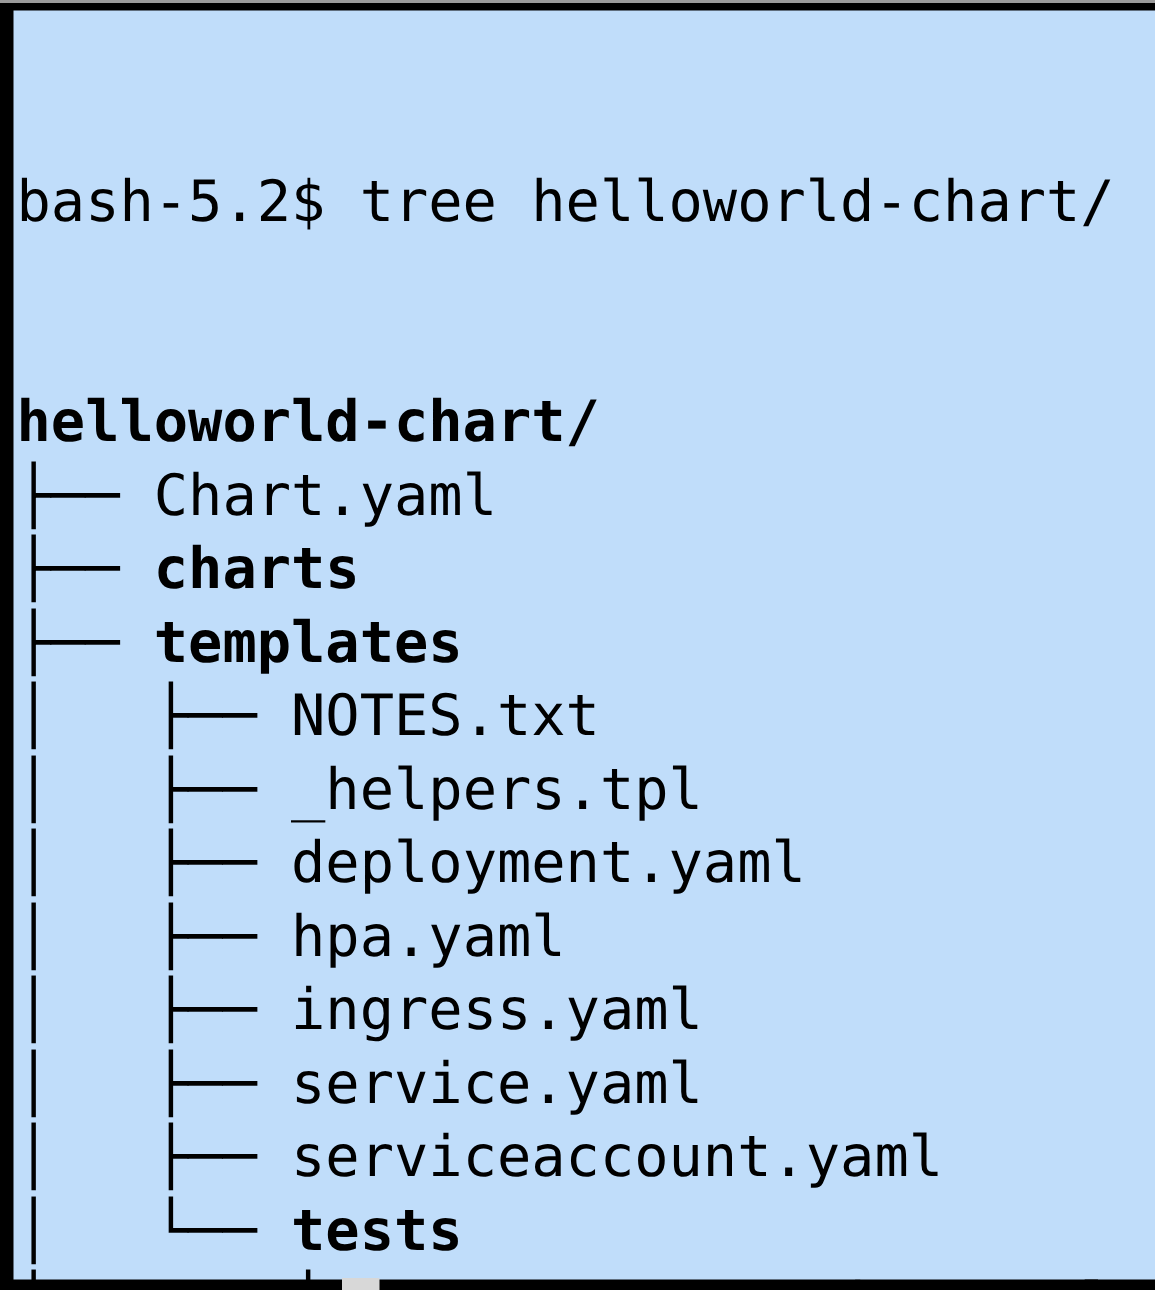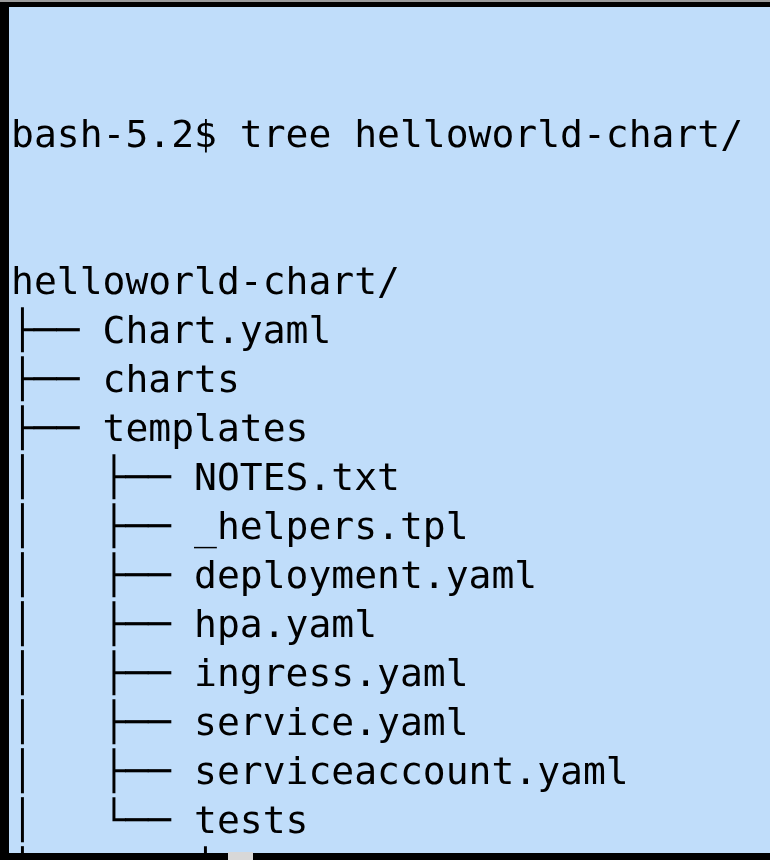--- a/index.html
+++ b/index.html
@@ -47,21 +47,21 @@
     line-height: 49px;
     color: #000000;
     padding: 5px 0 0 2px;
     white-space: pre;
     overflow: hidden;
   }
   .line {
     min-height: 49px;
   }
   .dir {
-    font-weight: normal;
+    font-weight: bold;
     text-align: center;
   }
   .command {
     margin-left: 1ch;
   }
 </style>
 </head>
 <body>
 
 <div class="viewport">

